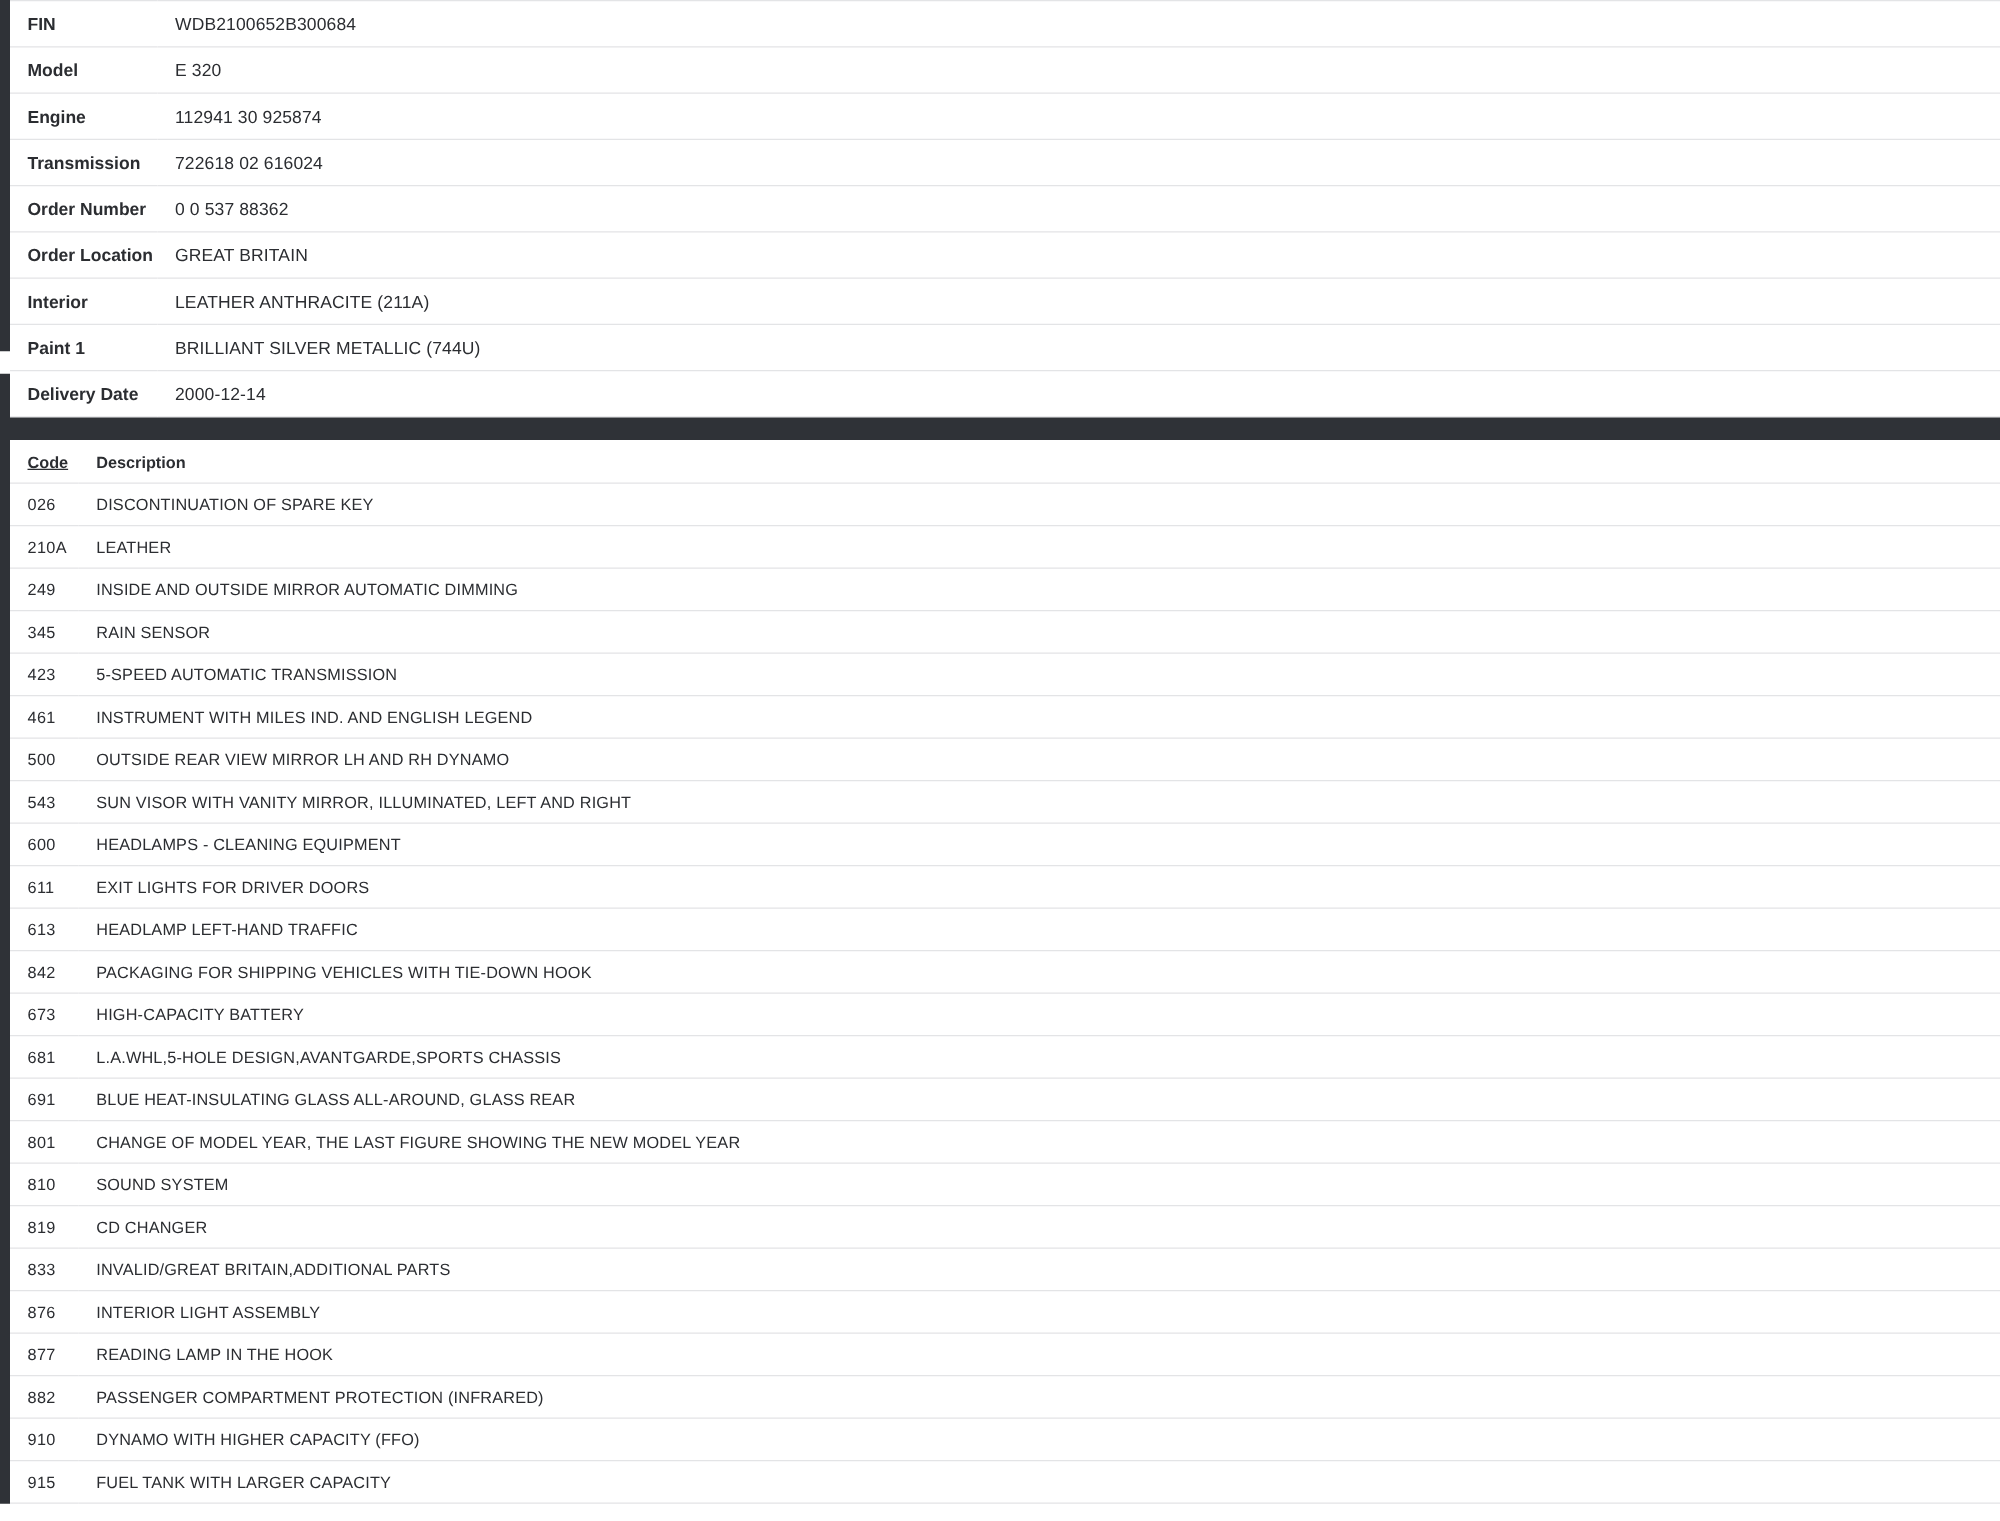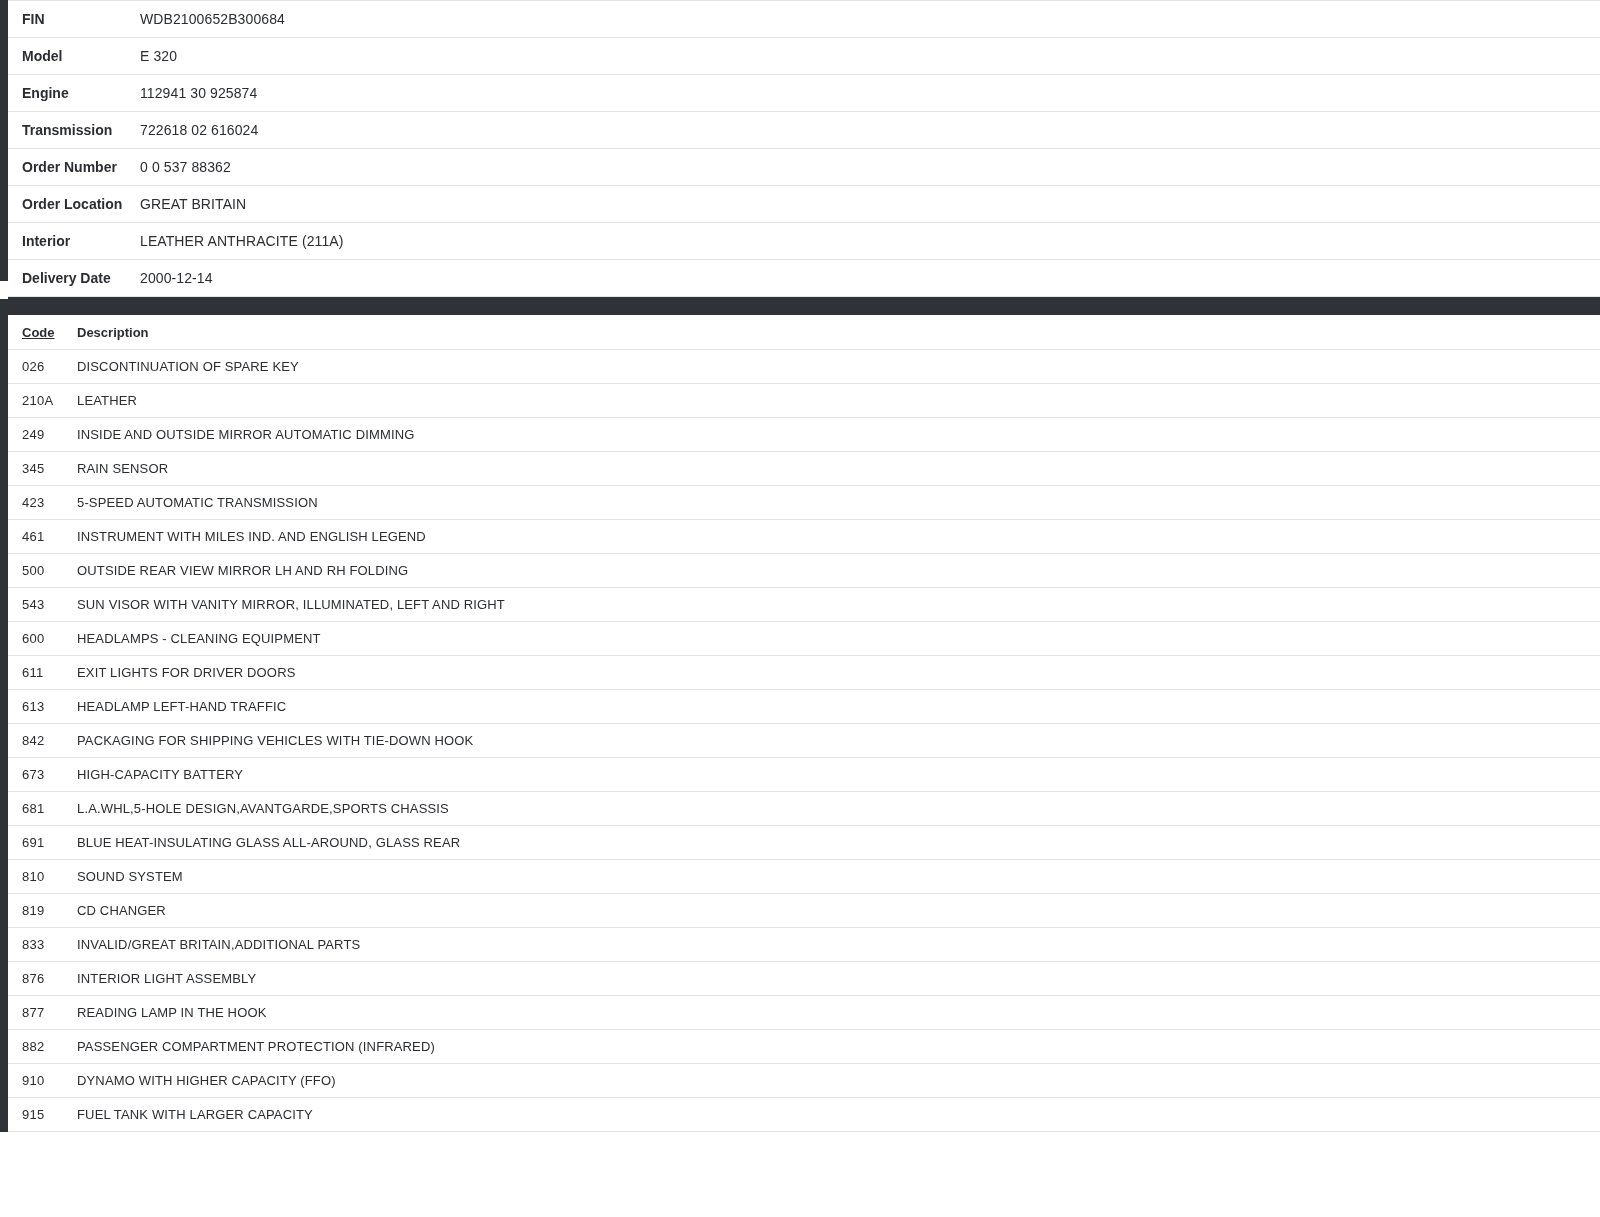--- a/index.html
+++ b/index.html
@@ -137,20 +137,24 @@
         </tr>
         <tr>
           <td class="info-label">Order Location</td>
           <td class="info-value">GREAT BRITAIN</td>
         </tr>
         <tr>
           <td class="info-label">Interior</td>
           <td class="info-value">LEATHER ANTHRACITE (211A)</td>
         </tr>
         <tr>
+          <td class="info-label">Paint 1</td>
+          <td class="info-value">BRILLIANT SILVER METALLIC (744U)</td>
+        </tr>
+        <tr>
           <td class="info-label">Delivery Date</td>
           <td class="info-value">2000-12-14</td>
         </tr>
       </tbody>
   </table>
 
   <div class="band"></div>
 
   <table class="codes-table">
     <thead>
@@ -179,21 +183,21 @@
         <tr>
           <td class="code-cell">423</td>
           <td class="desc-cell">5-SPEED AUTOMATIC TRANSMISSION</td>
         </tr>
         <tr>
           <td class="code-cell">461</td>
           <td class="desc-cell">INSTRUMENT WITH MILES IND. AND ENGLISH LEGEND</td>
         </tr>
         <tr>
           <td class="code-cell">500</td>
-          <td class="desc-cell">OUTSIDE REAR VIEW MIRROR LH AND RH FOLDING</td>
+          <td class="desc-cell">OUTSIDE REAR VIEW MIRROR LH AND RH DYNAMO</td>
         </tr>
         <tr>
           <td class="code-cell">543</td>
           <td class="desc-cell">SUN VISOR WITH VANITY MIRROR, ILLUMINATED, LEFT AND RIGHT</td>
         </tr>
         <tr>
           <td class="code-cell">600</td>
           <td class="desc-cell">HEADLAMPS - CLEANING EQUIPMENT</td>
         </tr>
         <tr>
@@ -214,20 +218,24 @@
         </tr>
         <tr>
           <td class="code-cell">681</td>
           <td class="desc-cell">L.A.WHL,5-HOLE DESIGN,AVANTGARDE,SPORTS CHASSIS</td>
         </tr>
         <tr>
           <td class="code-cell">691</td>
           <td class="desc-cell">BLUE HEAT-INSULATING GLASS ALL-AROUND, GLASS REAR</td>
         </tr>
         <tr>
+          <td class="code-cell">801</td>
+          <td class="desc-cell">CHANGE OF MODEL YEAR, THE LAST FIGURE SHOWING THE NEW MODEL YEAR</td>
+        </tr>
+        <tr>
           <td class="code-cell">810</td>
           <td class="desc-cell">SOUND SYSTEM</td>
         </tr>
         <tr>
           <td class="code-cell">819</td>
           <td class="desc-cell">CD CHANGER</td>
         </tr>
         <tr>
           <td class="code-cell">833</td>
           <td class="desc-cell">INVALID/GREAT BRITAIN,ADDITIONAL PARTS</td>

